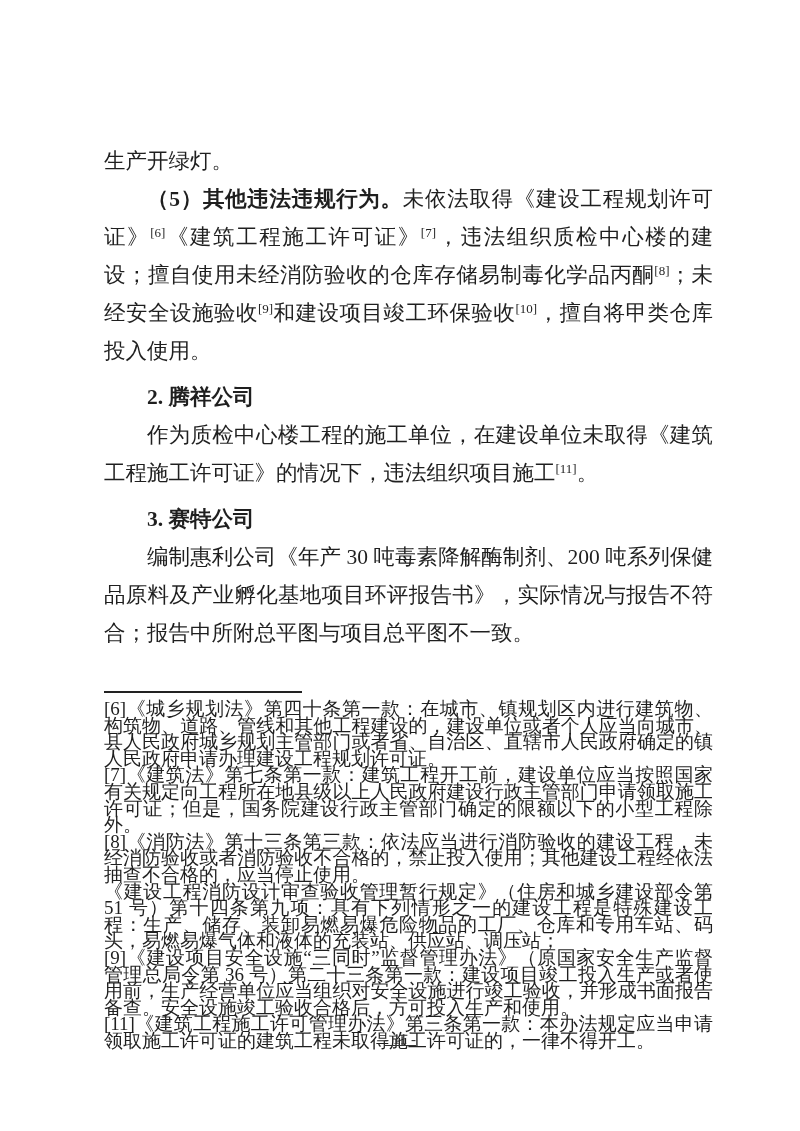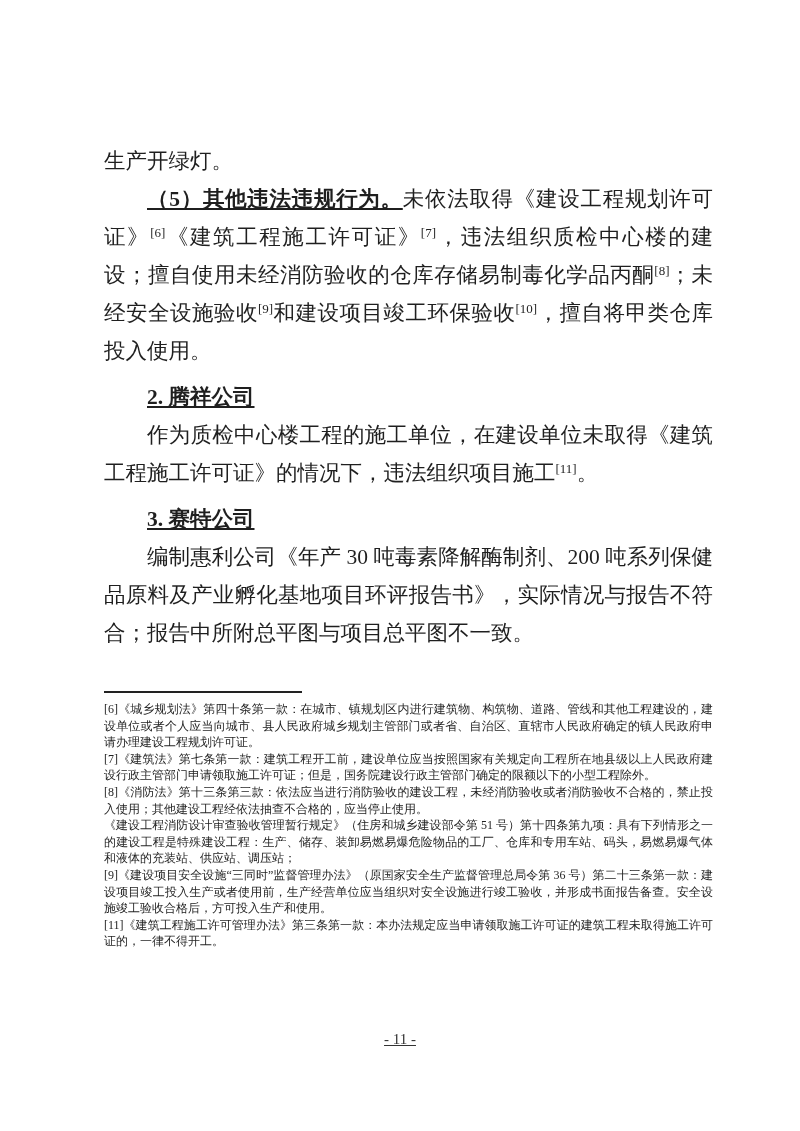--- a/index.html
+++ b/index.html
@@ -29,21 +29,20 @@
     margin: 0;
   }
   .body-text p.indent {
     text-indent: 2em;
   }
   .body-text p.heading {
     margin-top: 8px;
   }
   .body-text .bold {
     font-weight: bold;
-    text-decoration: underline;
   }
   sup.fnref {
     font-size: 13px;
     line-height: 0;
     vertical-align: 7px;
     letter-spacing: 0;
   }
   .footnote-area {
     position: absolute;
     left: 104px;
@@ -51,21 +50,21 @@
     width: 609px;
   }
   .footnote-divider {
     width: 198px;
     height: 0;
     border-top: 2px solid #222222;
     margin-bottom: 8px;
   }
   .footnotes p {
     margin: 0;
-    font-size: 12px;
+    font-size: 19px;
     line-height: 16.6px;
     text-align: justify;
   }
   .page-footer {
     position: absolute;
     left: 0;
     top: 1031px;
     width: 100%;
     text-align: center;
     font-size: 15px;

